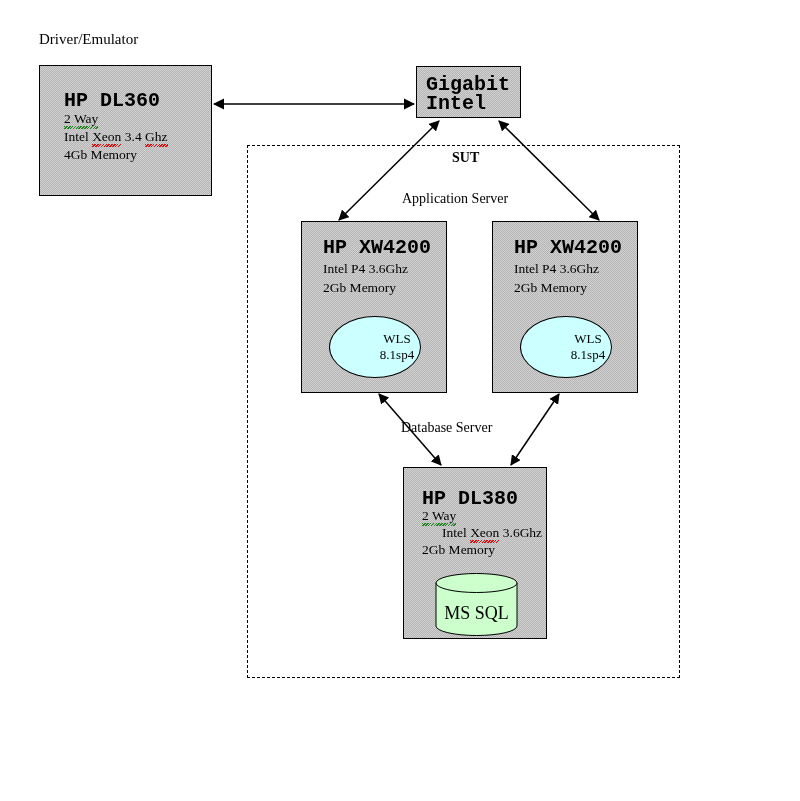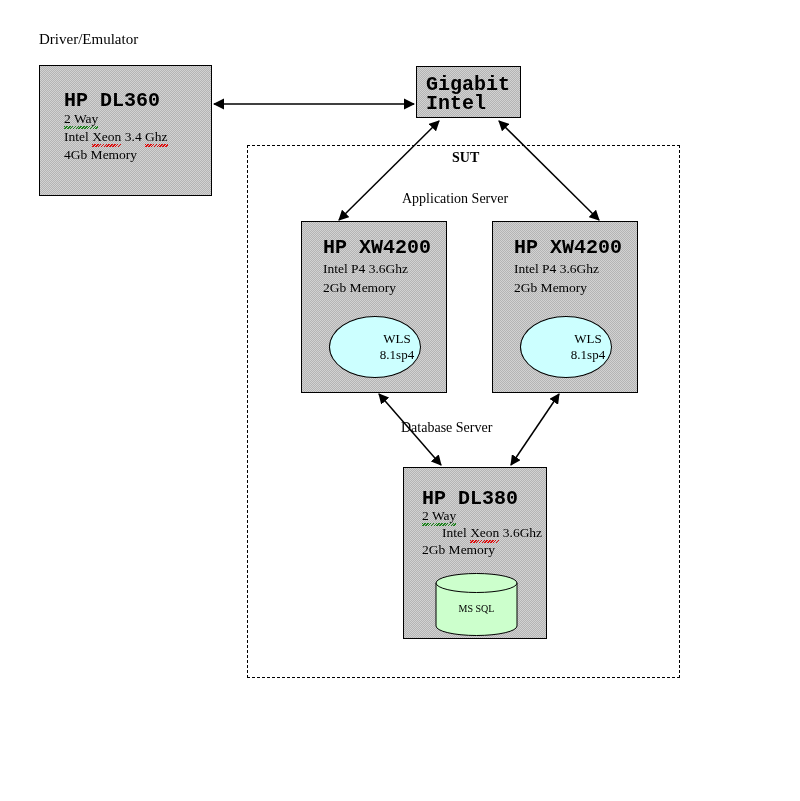--- a/index.html
+++ b/index.html
@@ -117,21 +117,21 @@
   
   #db-cylinder {
     position: absolute;
   }
   #db-cylinder .cyl-label {
     position: absolute;
     left: 0;
     right: 0;
     top: 30px;
     text-align: center;
-    font-size: 10px;
+    font-size: 18px;
     color: #000000;
   }
 </style>
 </head>
 <body>
 
 <div id="canvas">
 
   <div id="sut-boundary" style="left:247px; top:145px; width:433px; height:533px;"></div>
 

